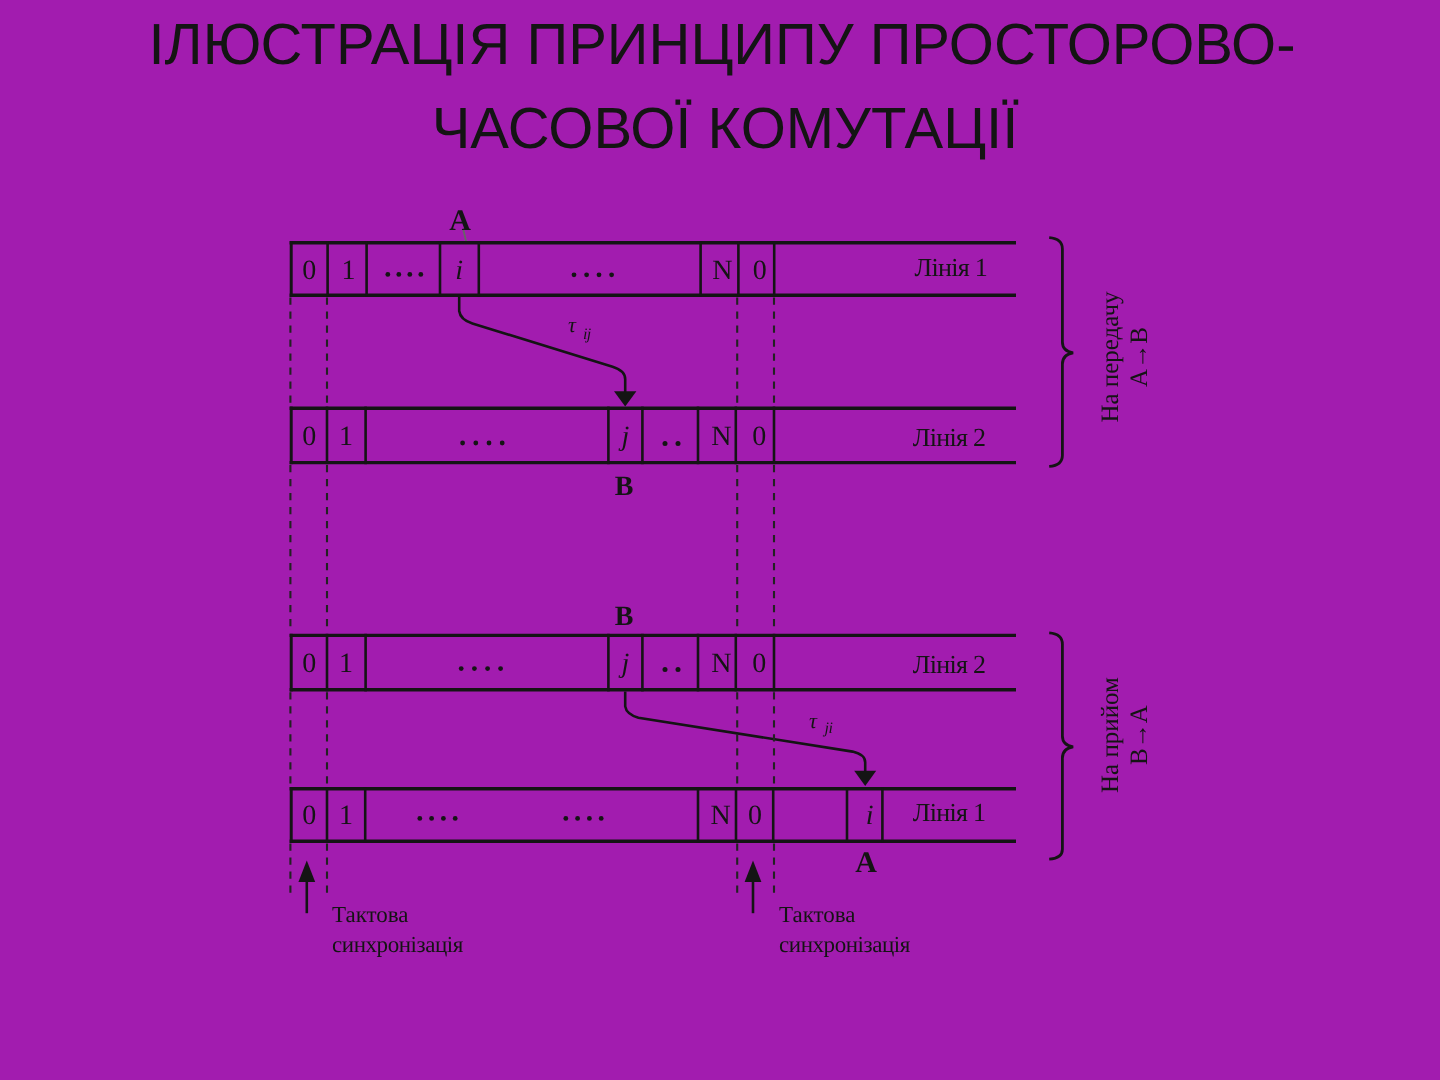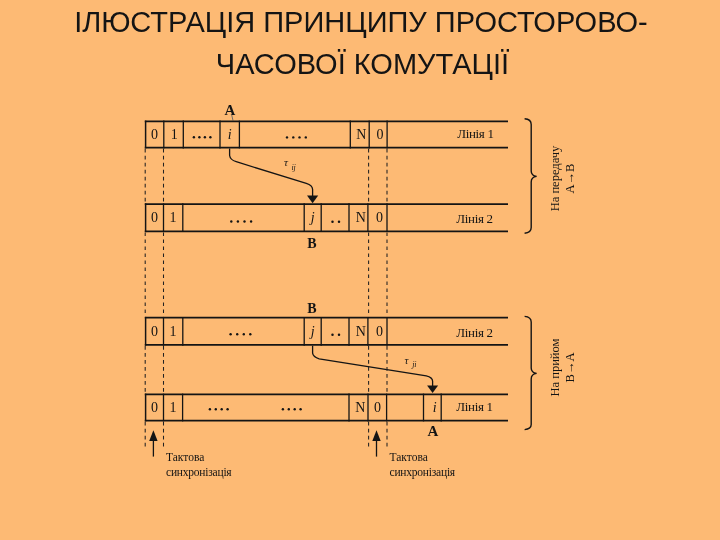--- a/index.html
+++ b/index.html
@@ -1,16 +1,16 @@
 <!DOCTYPE html>
 <html><head>
 <meta charset="utf-8">
 <style>
   html,body{margin:0;padding:0;background:#ffffff;-webkit-font-smoothing:antialiased;}
-  #page{position:relative;width:720px;height:540px;background:#fdba74;overflow:hidden;}
+  #page{position:relative;width:720px;height:540px;background:#a21caf;overflow:hidden;}
   svg text{font-family:"Liberation Serif",serif;fill:#141414;}
 </style>
 </head>
 <body>
 <div id="page">
 <svg width="720" height="540" viewBox="0 0 720 540" xmlns="http://www.w3.org/2000/svg">
 
   <text x="361" y="32" text-anchor="middle" style="font-family:'Liberation Sans',sans-serif" font-size="29" fill="#111111">ІЛЮСТРАЦІЯ ПРИНЦИПУ ПРОСТОРОВО-</text>
 
   <text x="362.5" y="74" text-anchor="middle" style="font-family:'Liberation Sans',sans-serif" font-size="29" fill="#111111">ЧАСОВОЇ КОМУТАЦІЇ</text>

